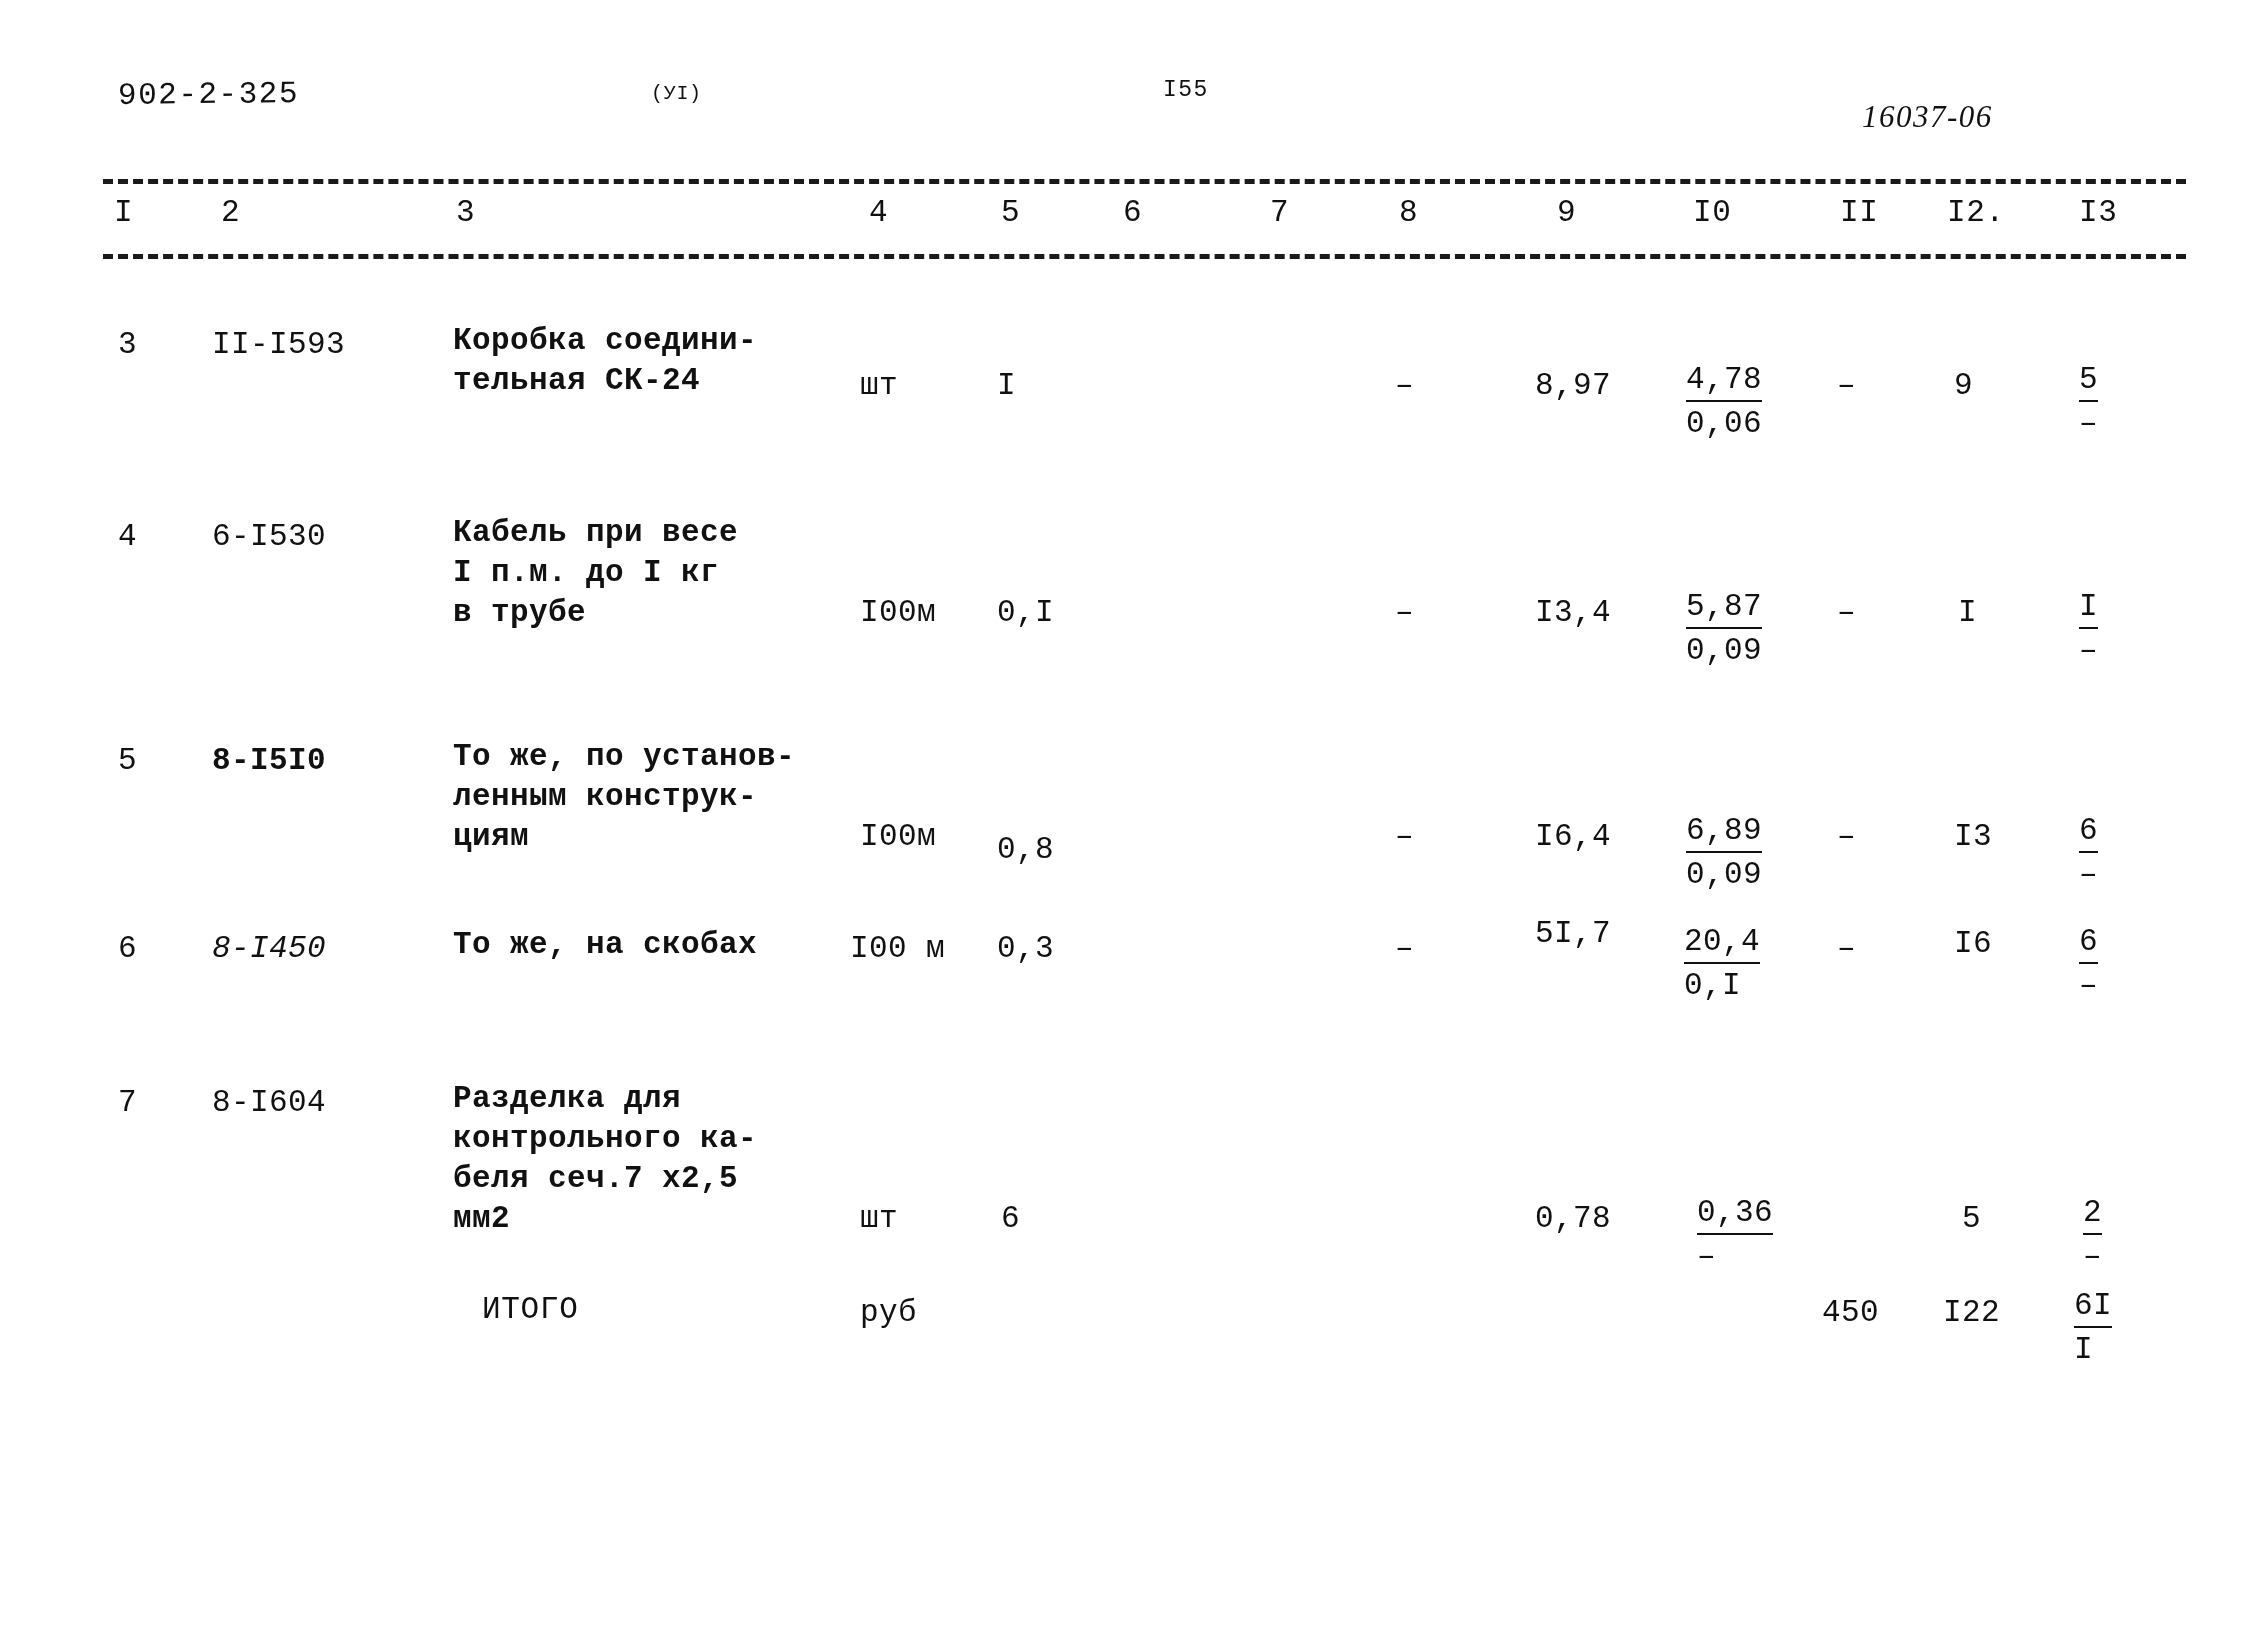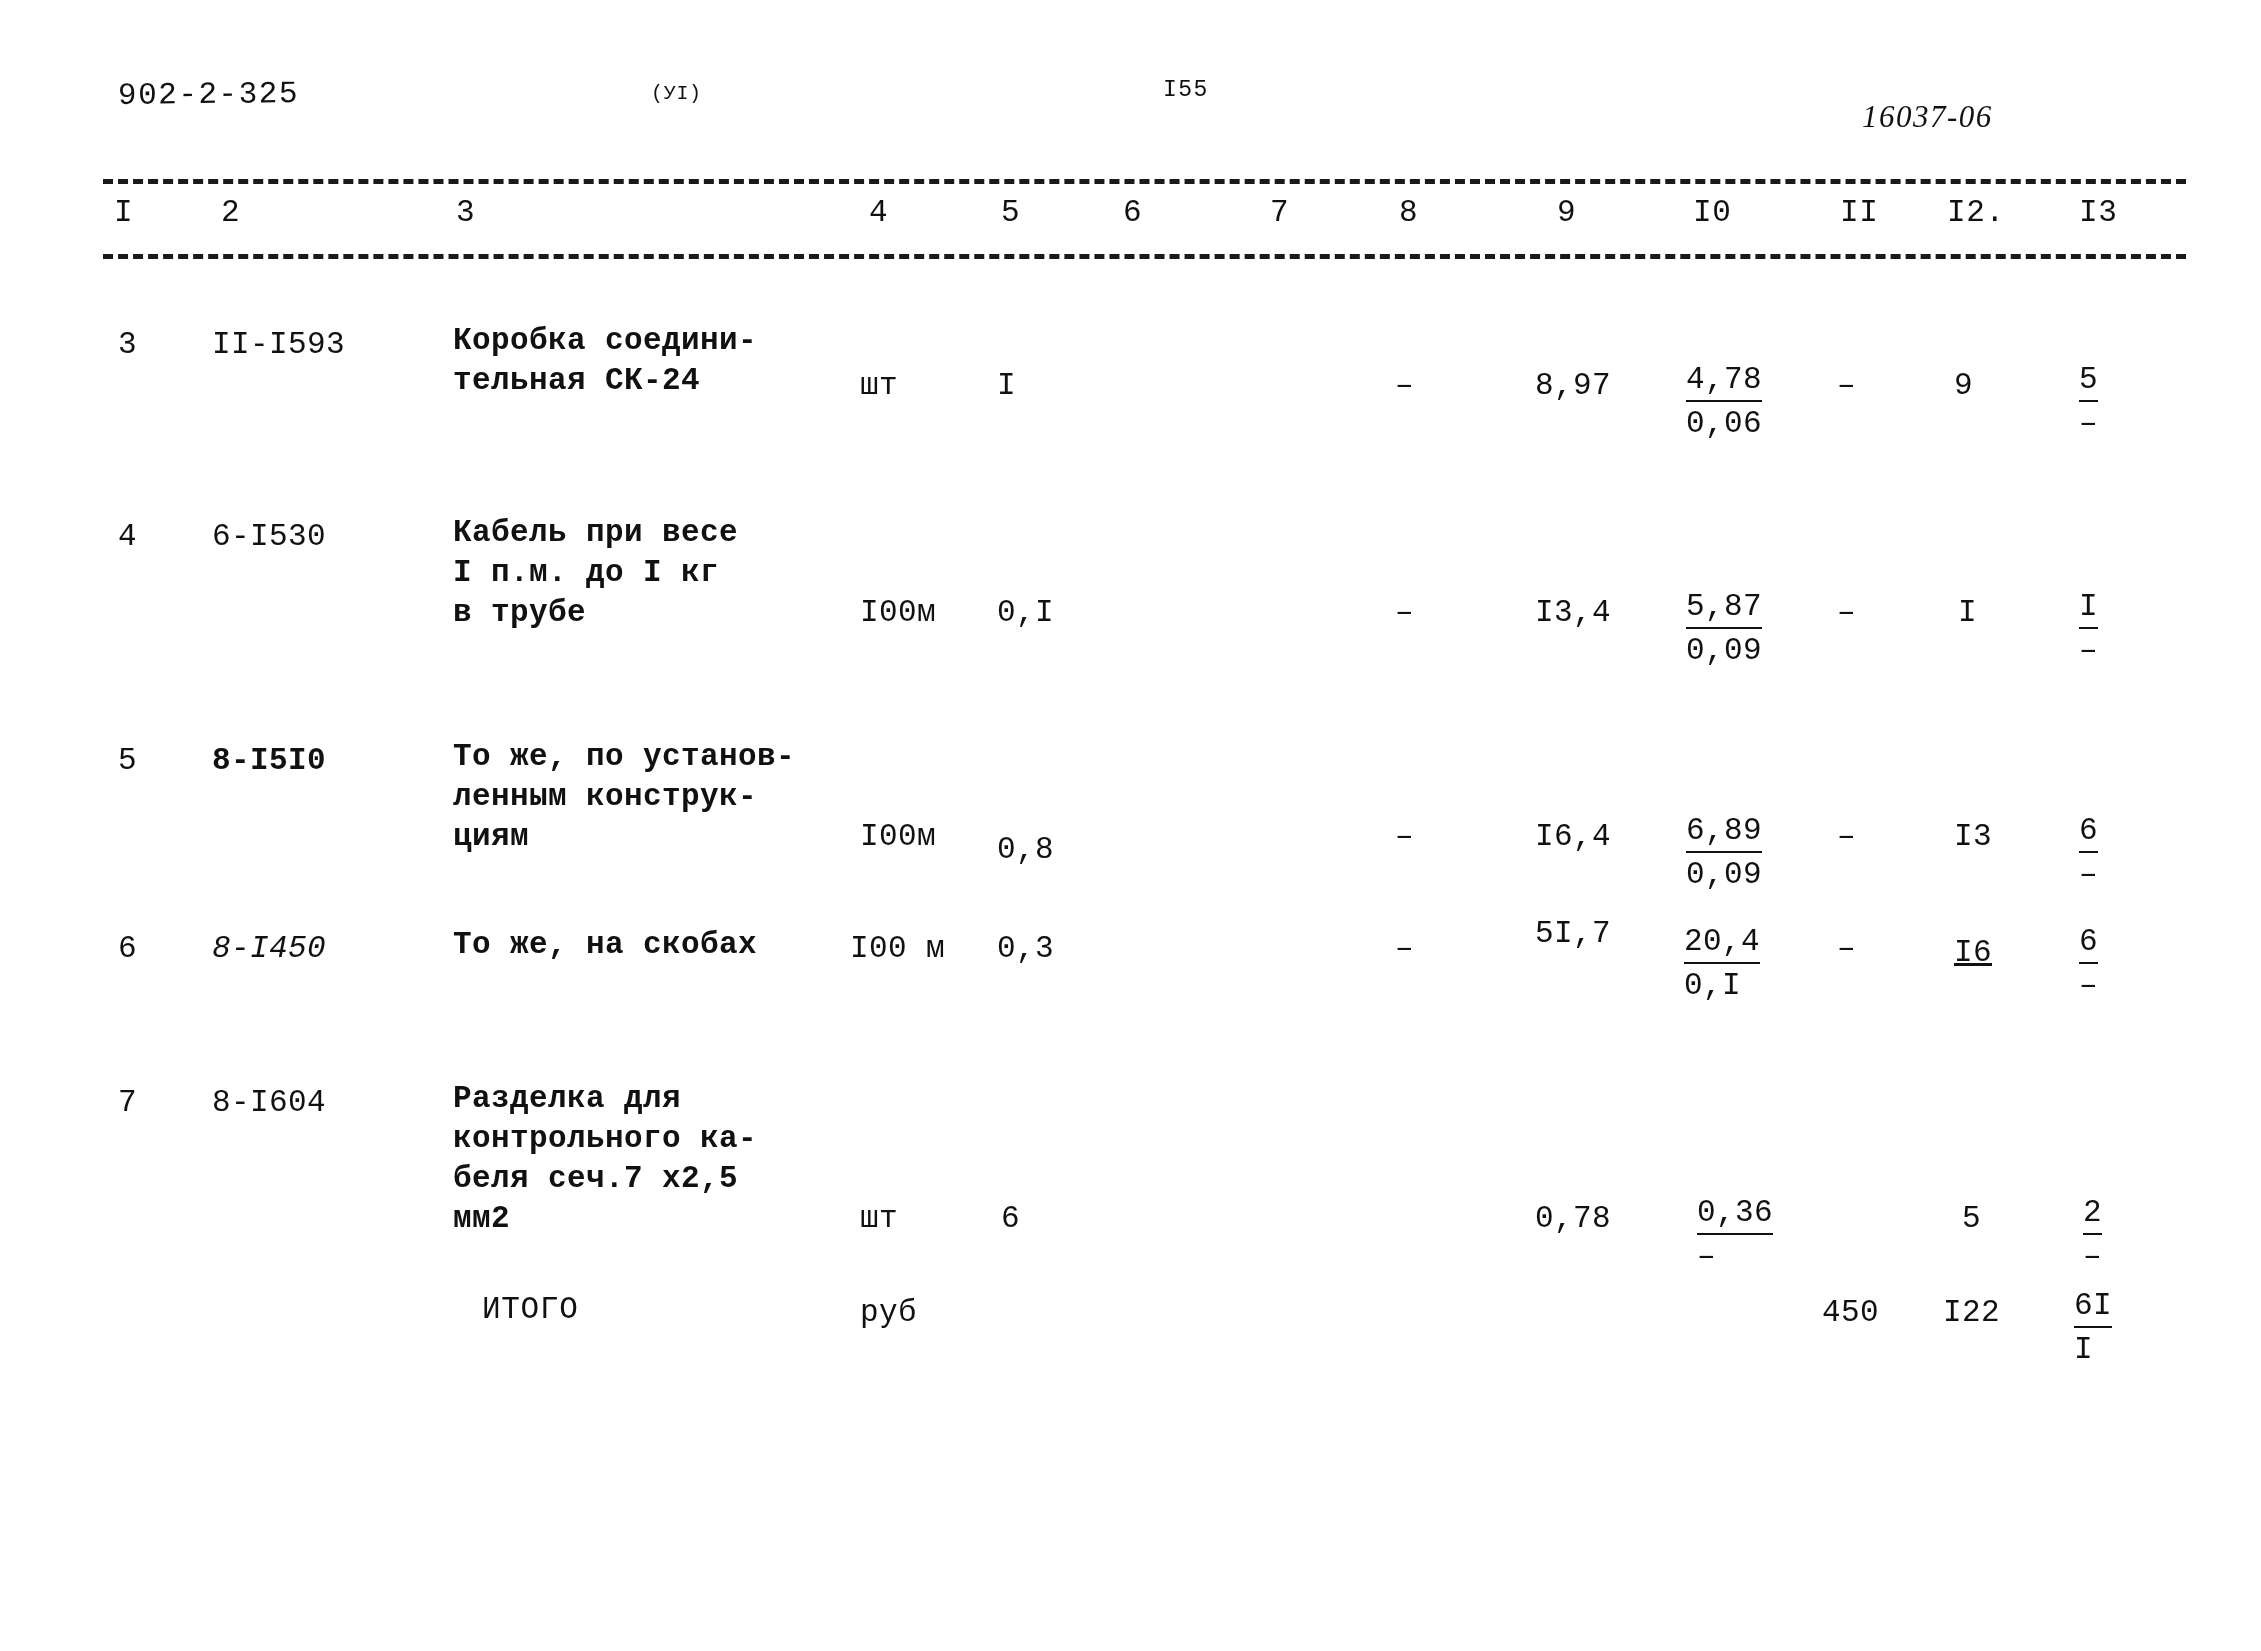--- a/index.html
+++ b/index.html
@@ -233,21 +233,21 @@
       <span class="desc" style="left:453px; top:11.8px;">То же, на скобах</span>
       <span class="cell" style="left:850px; top:14.7px;">I00 м</span>
       <span class="cell" style="left:997px; top:14.7px;">0,3</span>
       <span class="cell" style="left:1395px; top:14.7px;">–</span>
       <span class="cell" style="left:1535px; top:0;">5I,7</span>
       <span class="frac" style="left:1684px; top:10.3px;">
         <span class="num">20,4</span>
         <span class="den">0,I</span>
       </span>
       <span class="cell" style="left:1837px; top:14.7px;">–</span>
-      <span class="cell" style="left:1954px; top:19px;text-decoration:underline;">I6</span>
+      <span class="cell" style="left:1954px; top:10px;">I6</span>
       <span class="frac" style="left:2079px; top:10.3px;">
         <span class="num">6</span>
         <span class="den">–</span>
       </span>
     </div>
 
     <div class="row" style="top:1067px;">
       <span class="cell" style="left:118px; top:14.7px;">7</span>
       <span class="cell" style="left:212px; top:14.7px;">8-I604</span>
       <span class="desc" style="left:453px; top:11.8px;">Разделка для

